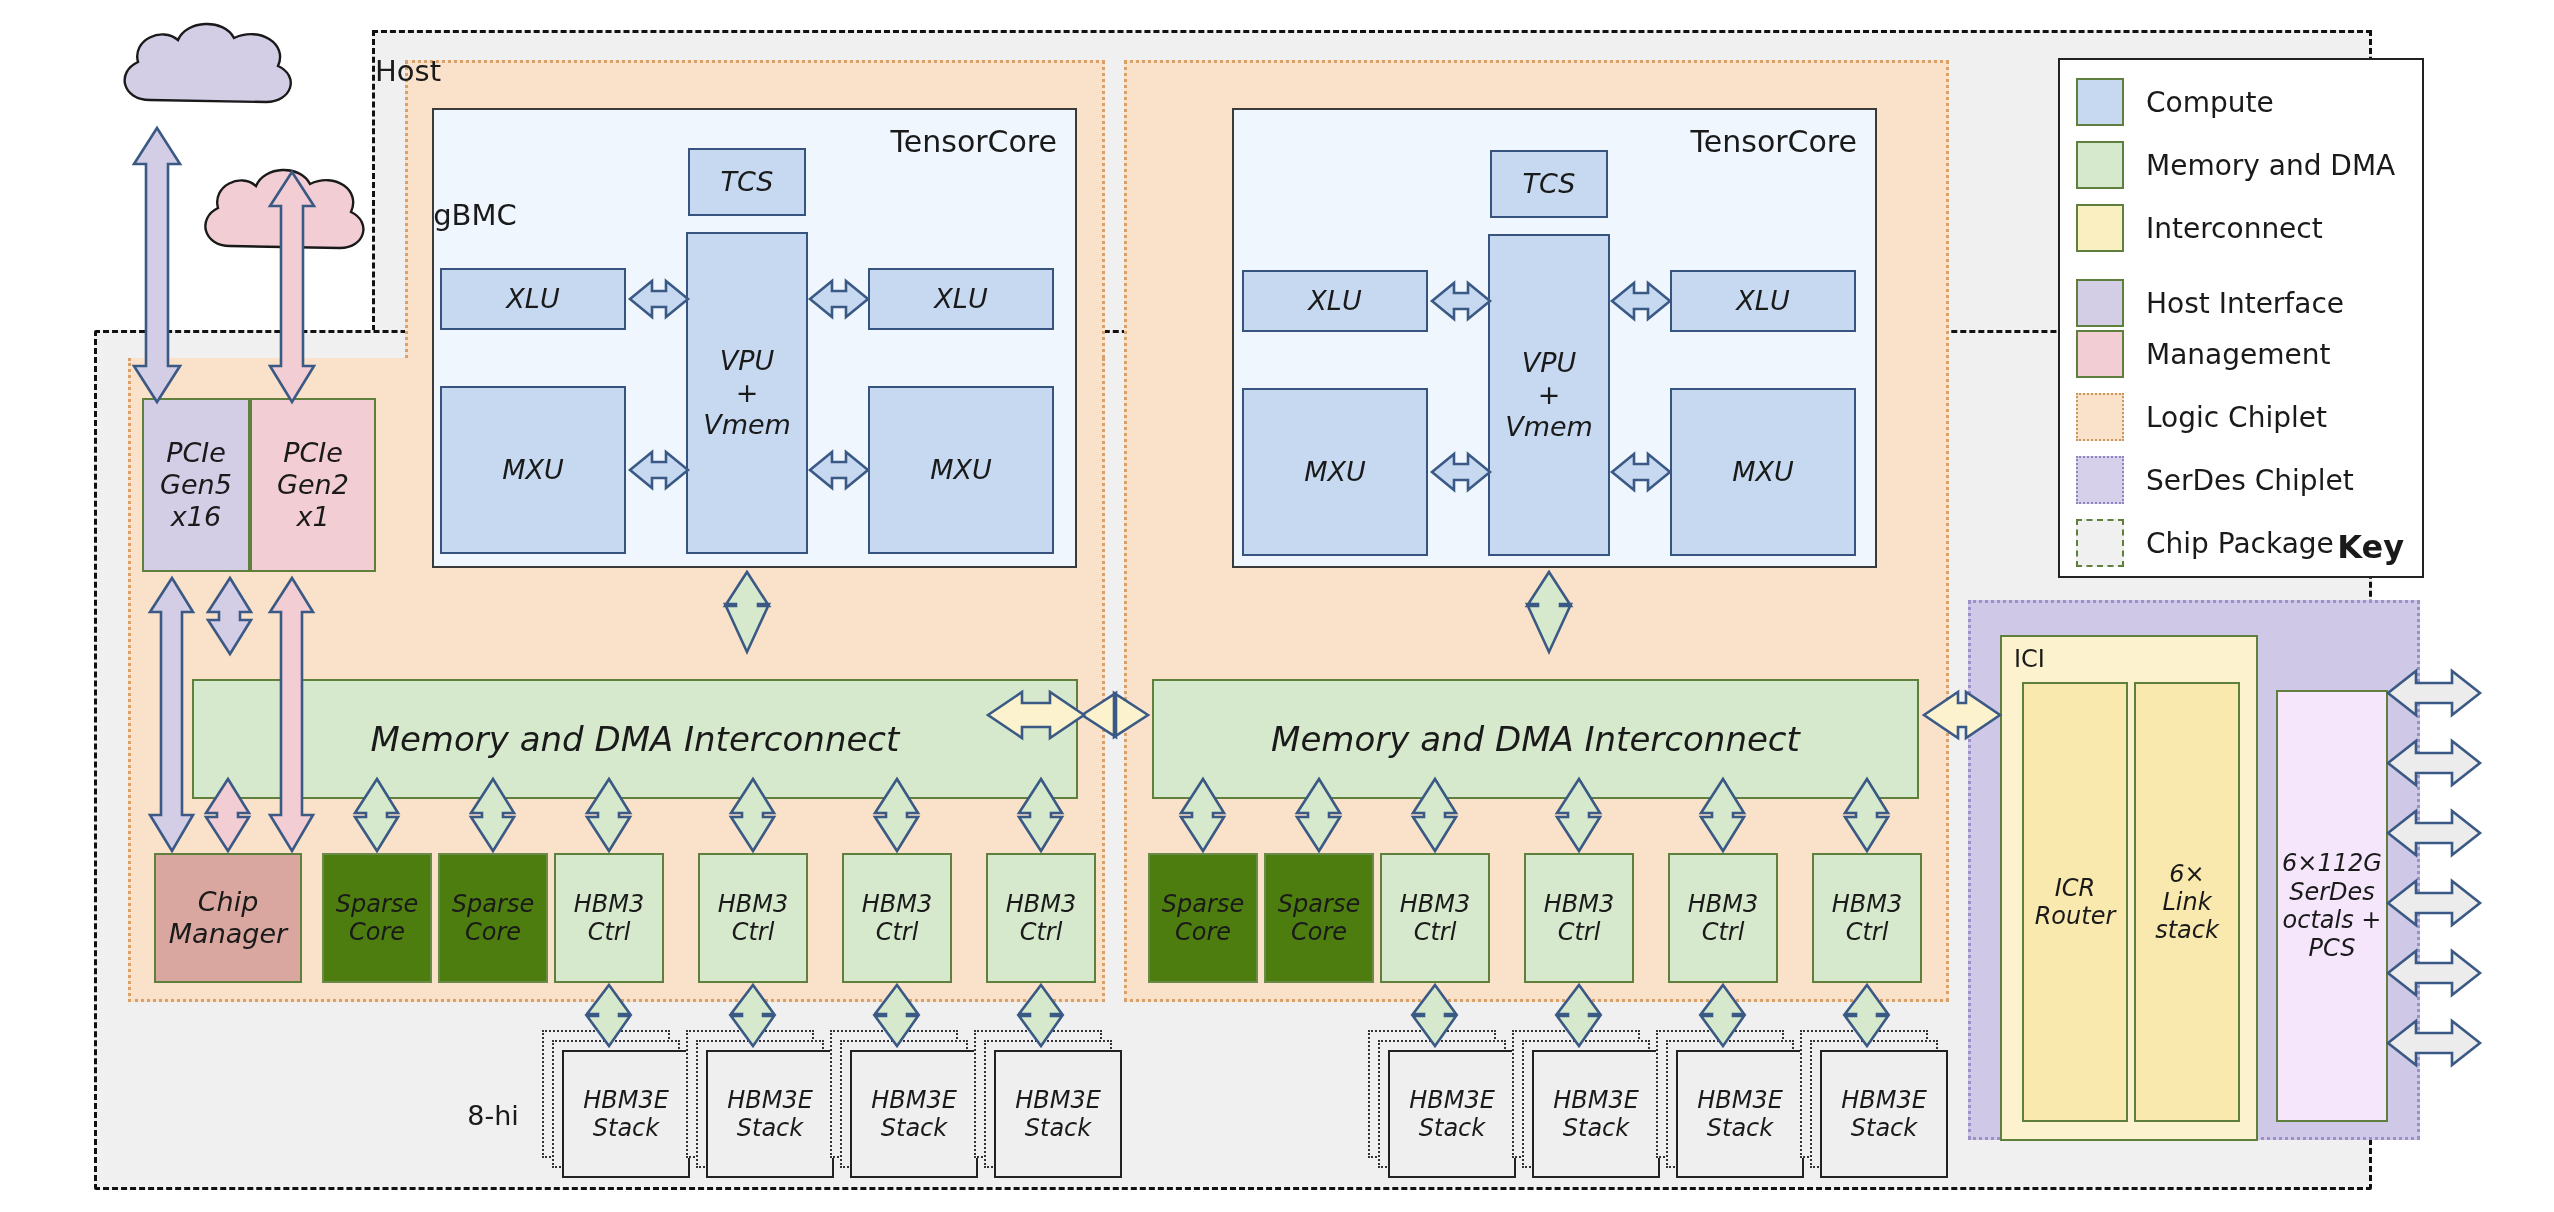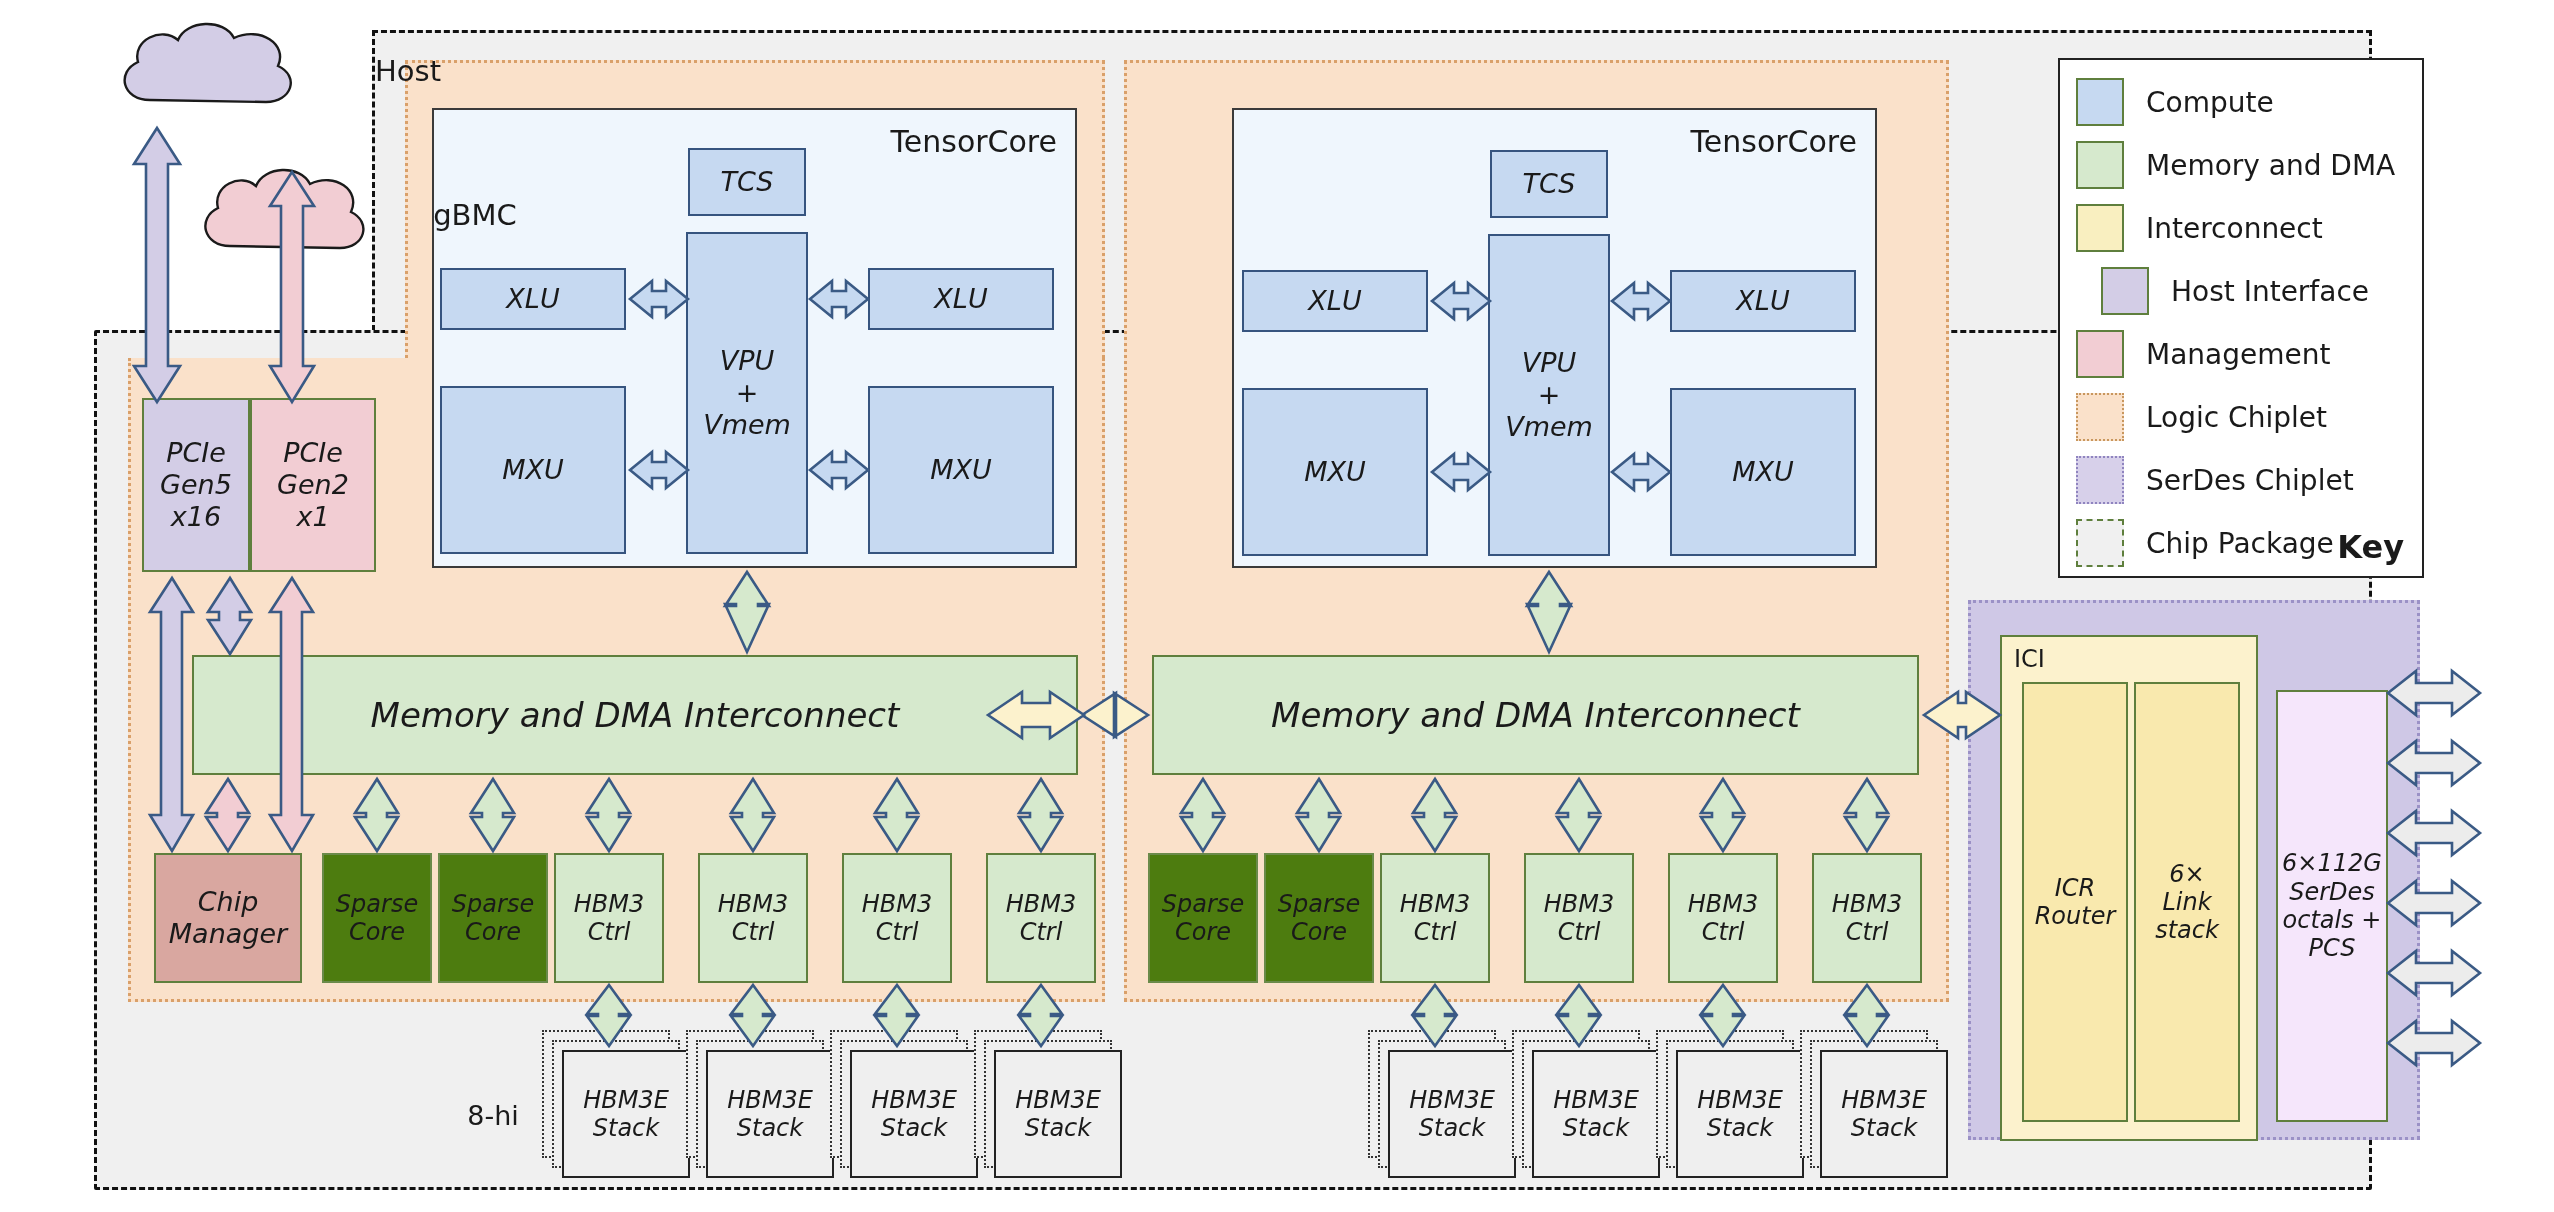--- a/index.html
+++ b/index.html
@@ -25,21 +25,21 @@
   .mgmt{background:#f2cdd3;border-color:#5f7f3d;}
   .mgmt-dk{background:#d9a7a0;border-color:#5f7f3d;}
   .serdesbox{background:#f5e6fb;border-color:#5f7f3d;}
   .tcore{background:#eff6fd;border:2px solid #3a3a3a;}
   .stackbox{background:#efefef;border:2px solid #222;}
   .stackghost{background:#f0f0f0;border:2px dotted #333;}
   .stackghost2{background:#efefef;border:2px dotted #333;}
 
   .lbl{font-size:27px;}
   .lbl-sm{font-size:24px;}
-  .lbl-lg{font-size:34px;}
+  .lbl-lg{font-size:34px;margin-top:24px;}
   .tcore-title{font-size:30px;position:absolute;right:18px;top:14px;}
   .ici-title{font-size:24px;position:absolute;left:12px;top:8px;}
   .key-word{position:absolute;right:18px;bottom:10px;font-size:32px;font-weight:bold;}
 
   
   .cloud{position:absolute;}
   .cloud span{position:absolute;z-index:3;width:100%;text-align:center;font-size:29px;}
 
   
   .key{border:2px solid #222;background:#ffffff;}
@@ -305,21 +305,21 @@
   <span class="key-lb">Compute</span>
 </div>
 <div class="key-row" style="left:2076px;top:141px;">
   <span class="key-sw" style="background:#d6e9cd;"></span>
   <span class="key-lb">Memory and DMA</span>
 </div>
 <div class="key-row" style="left:2076px;top:204px;">
   <span class="key-sw" style="background:#f9efc0;"></span>
   <span class="key-lb">Interconnect</span>
 </div>
-<div class="key-row" style="left:2076px;top:267px;margin-left:25px;">
+<div class="key-row" style="left:2076px;top:279px;">
   <span class="key-sw" style="background:#d3cde6;"></span>
   <span class="key-lb">Host Interface</span>
 </div>
 <div class="key-row" style="left:2076px;top:330px;">
   <span class="key-sw" style="background:#f2cdd3;"></span>
   <span class="key-lb">Management</span>
 </div>
 <div class="key-row" style="left:2076px;top:393px;">
   <span class="key-sw dot" style="background:#fae1ca;"></span>
   <span class="key-lb">Logic Chiplet</span>

